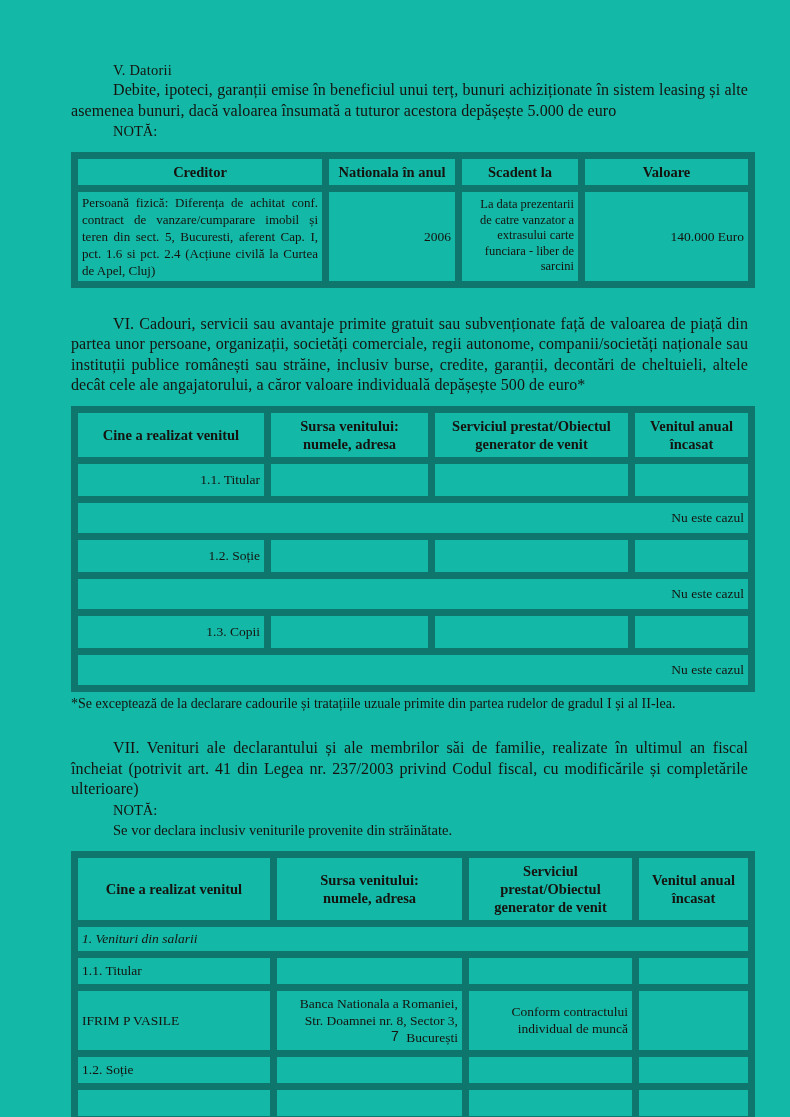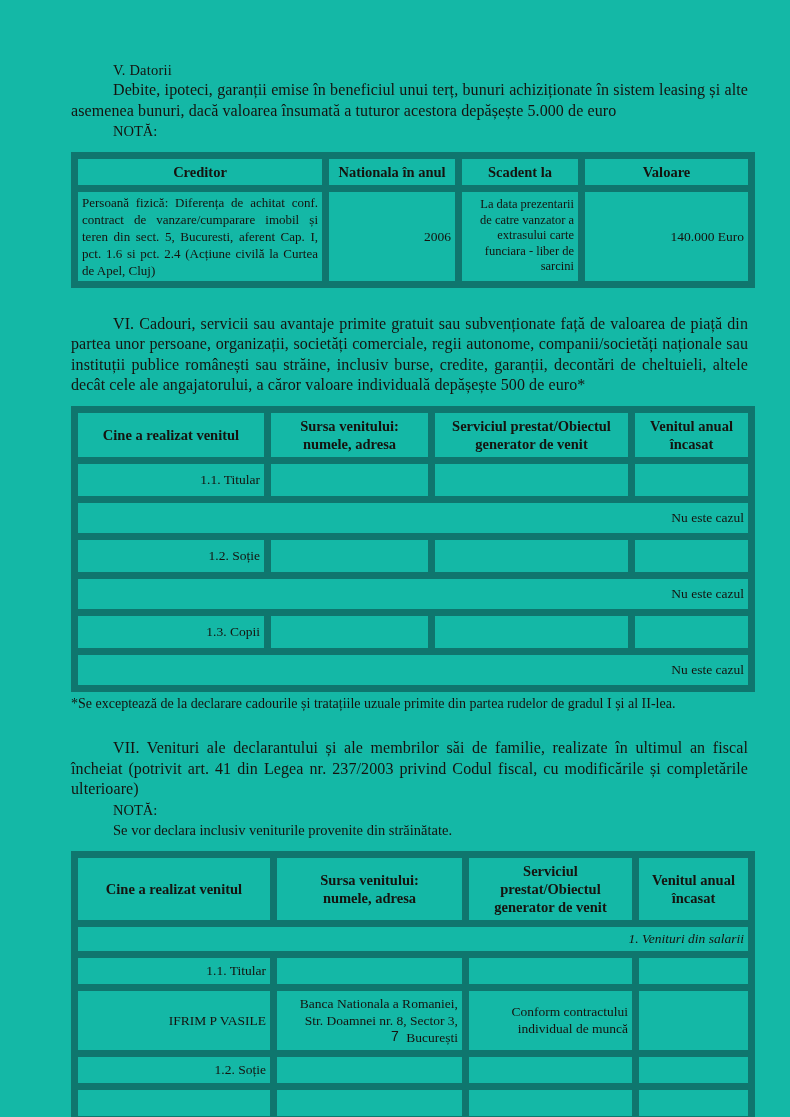--- a/index.html
+++ b/index.html
@@ -82,21 +82,21 @@
     line-height: 17px;
   }
   table.doc th {
     text-align: center;
     font-weight: bold;
     font-size: 14.5px;
     line-height: 18px;
     padding: 4px 3px;
   }
   .c { text-align: right; }
-  .l { text-align: right; }
+  .l { text-align: left; }
   .j {
     text-align: justify;
     text-justify: inter-word;
     font-size: 13px;
     line-height: 16.5px;
   }
   .top { vertical-align: top; }
   .ital { font-style: italic; }
 
   .spacer-sm { height: 10px; }

